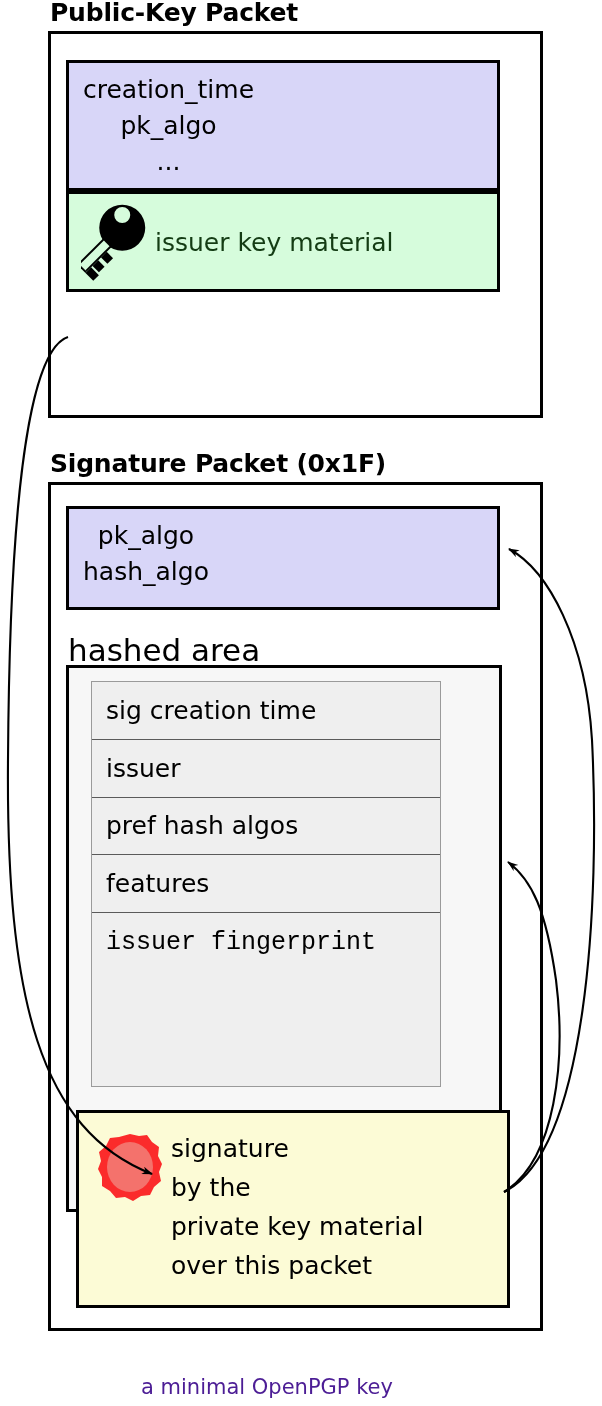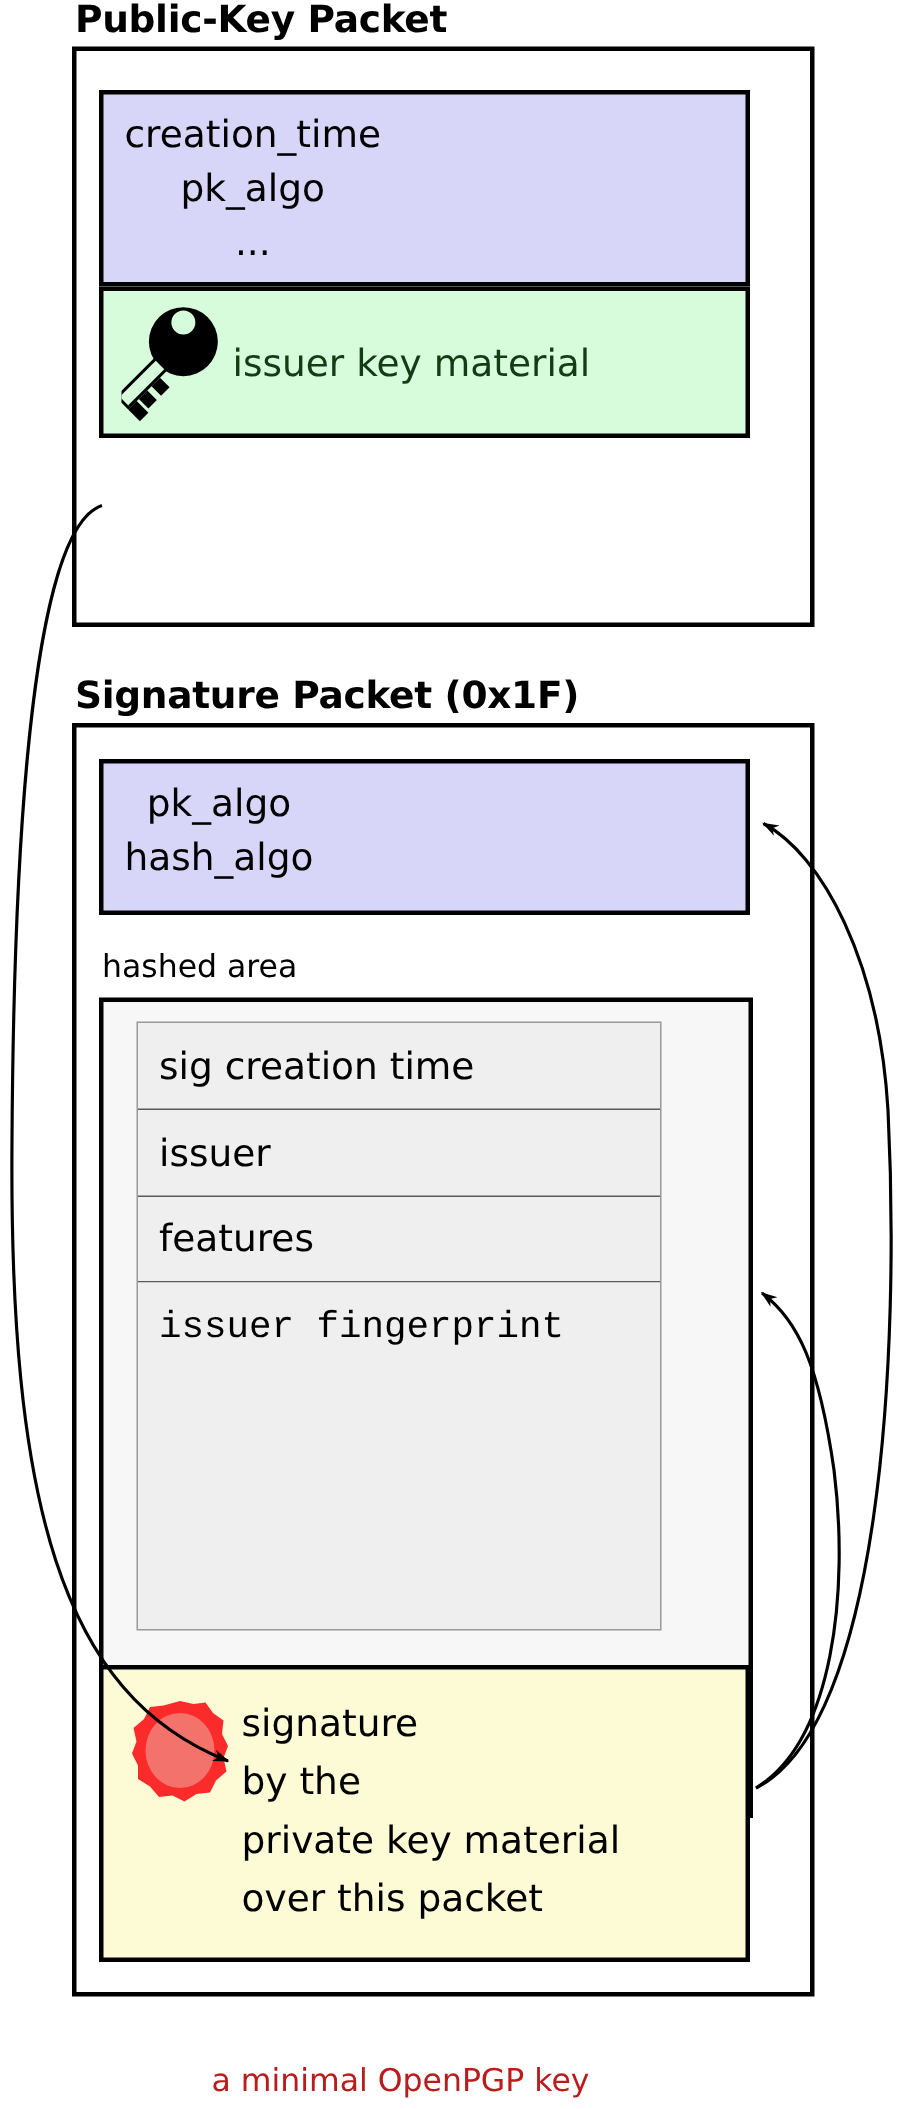--- a/index.html
+++ b/index.html
@@ -56,21 +56,21 @@
     position: absolute;
     left: 86px;
     top: 50%;
     transform: translateY(-50%);
     font-size: 25px;
     color: #143c14;
     white-space: nowrap;
   }
   .hashed-label {
     position: absolute;
-    font-size: 21px;
+    font-size: 31px;
     color: #000000;
     white-space: nowrap;
   }
   .hashed-box {
     position: absolute;
     border: 3px solid #000000;
     background: #f7f7f7;
     box-sizing: border-box;
   }
   .subfield-stack {
@@ -88,36 +88,37 @@
     align-items: center;
     padding-left: 14px;
     font-size: 25px;
     color: #000000;
     white-space: nowrap;
   }
   .subfield:last-child { border-bottom: none; font-family: Liberation Mono, monospace; }
 
   .sig-box {
     background: #fcfbd6;
+    margin-left: 10px;
   }
   .sig-text {
     position: absolute;
     left: 92px;
     top: 16px;
     font-size: 25px;
     line-height: 39px;
     color: #000000;
     white-space: pre;
   }
   .caption {
     position: absolute;
     width: 534px;
     text-align: center;
     font-size: 21px;
-    color: #b91c1c;
+    color: #4c1d95;
   }
   .icon-key, .icon-seal {
     position: absolute;
   }
   svg.arrows {
     position: absolute;
     left: 0;
     top: 0;
     width: 602px;
     height: 1406px;
@@ -165,20 +166,21 @@
     <div class="lines">pk_algo
 hash_algo</div>
   </div>
 
   <div class="hashed-label" style="left:68px; top:632px;">hashed area</div>
 
   <div class="hashed-box" style="left:66px; top:665px; width:436px; height:547px;">
     <div class="subfield-stack" style="left:22px; top:13px; width:350px; height:406px;">
       <div class="subfield">sig creation time</div>
       <div class="subfield">issuer</div>
+      <div class="subfield">pref hash algos</div>
       <div class="subfield">features</div>
       <div class="subfield">issuer fingerprint</div>
     </div>
   </div>
 
   <div class="field-box sig-box" style="left:66px; top:1110px; width:434px; height:198px;">
     <span class="icon-seal" style="left:14px; top:18px;">
       <svg width="74" height="78" viewBox="0 0 74 78" aria-hidden="true">
         <path d="M37 3 L46 5 L54 4 L59 11 L66 16 L65 25 L69 33 L66 41 L68 50 L61 56 L57 64 L48 65 L40 70 L32 66 L23 67 L17 60 L9 55 L9 46 L5 38 L8 30 L6 21 L13 15 L17 7 L26 6 Z" fill="#fb2b2b"></path>
         <ellipse cx="37" cy="36" rx="23" ry="25" fill="#f4726c"></ellipse>

